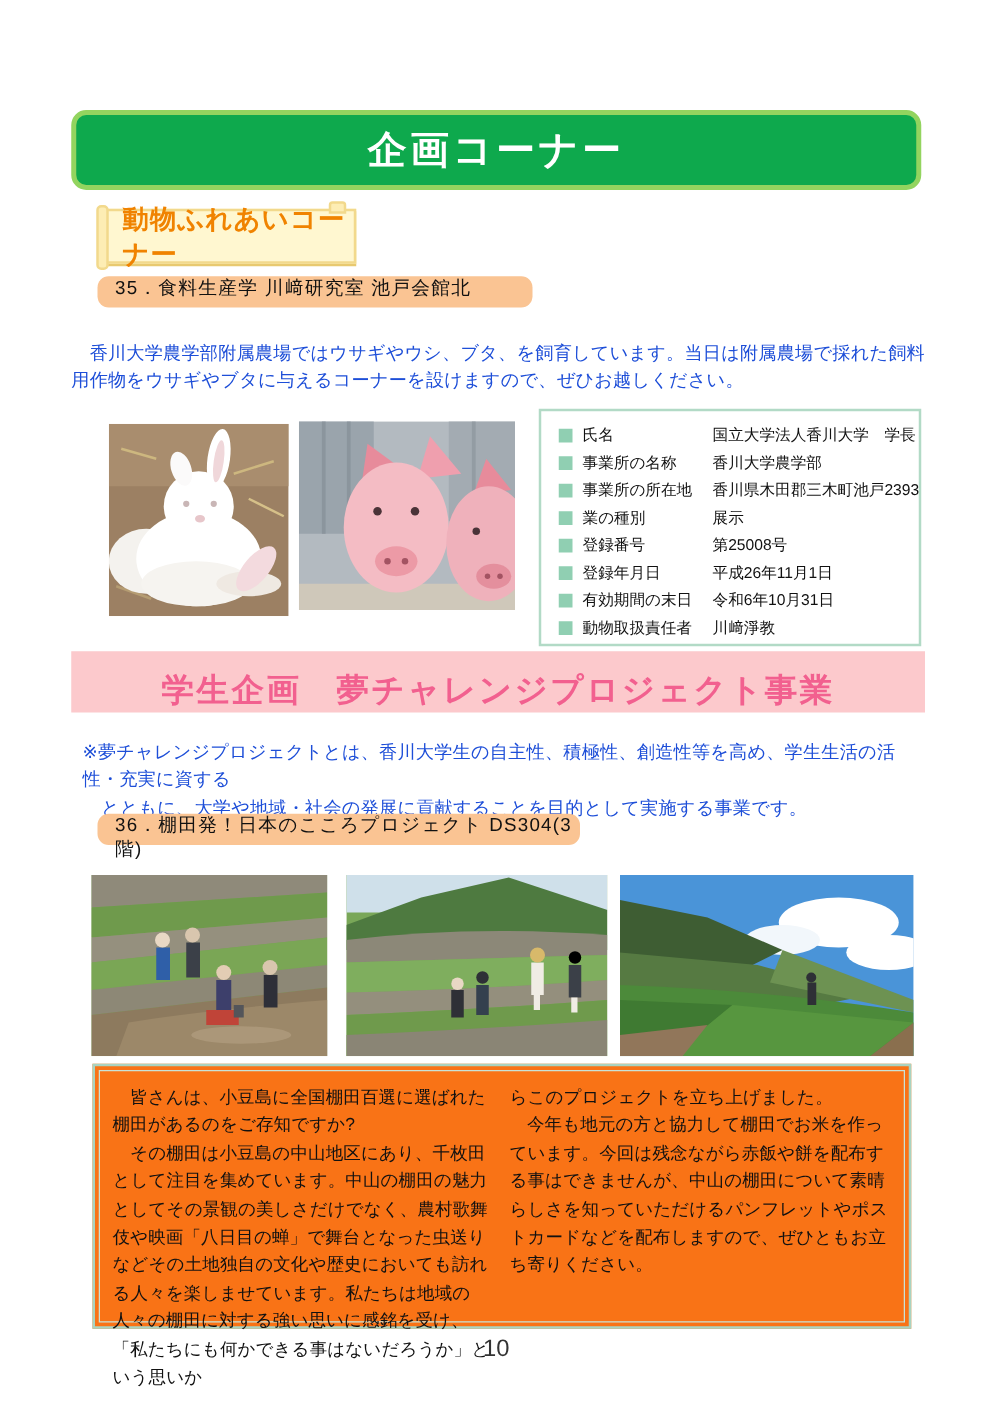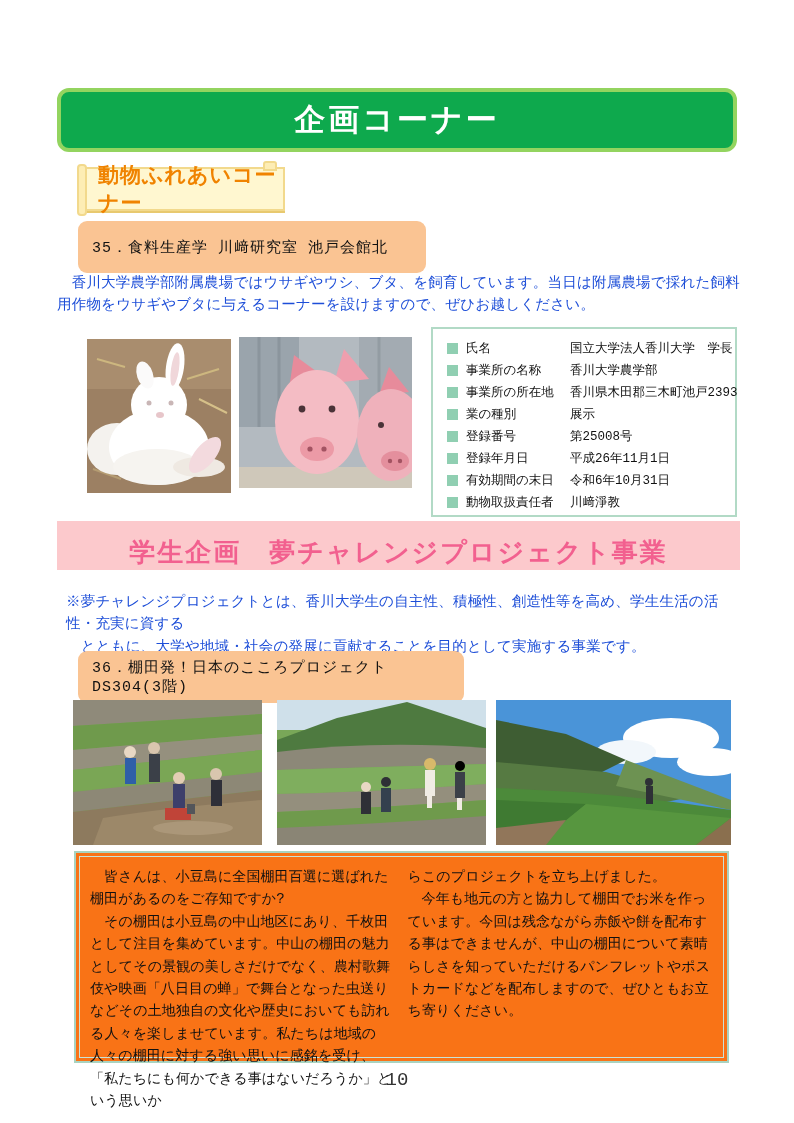--- a/index.html
+++ b/index.html
@@ -5,21 +5,21 @@
   * { margin: 0; padding: 0; box-sizing: border-box; }
   html, body { background: #ffffff; }
   body {
     width: 794px; height: 1123px;
     font-family: "Liberation Sans", "DejaVu Sans", sans-serif;
     color: #1a1a1a;
     position: relative;
     overflow: hidden;
   }
   .page { position: absolute; left: 0; top: 0; width: 794px; height: 1123px; background: #ffffff; }
-  .abs { position: absolute; font-family: Liberation Mono, monospace; }
+  .abs { position: absolute; }
 
   
   .main-banner {
     left: 57px; top: 88px; width: 680px; height: 64px;
     background: #0EA94D;
     border: 4px solid #93D45F;
     border-radius: 12px;
     display: flex; align-items: center; justify-content: center;
   }
   .main-banner span {
@@ -41,22 +41,22 @@
   .scroll-label .fold {
     position: absolute; right: 6px; top: -8px; width: 14px; height: 10px;
     background: #FDEDB4; border: 2px solid #F2D98C; border-radius: 3px 3px 0 0;
   }
   .scroll-label span {
     padding-left: 18px; color: #F08300; font-size: 21px; font-weight: bold; letter-spacing: 1px;
   }
 
   
   .event-banner {
-    height: 52px; background: #FAC493; border-radius: 9px;
-    display: flex; align-items: center;
+    height: 25px; background: #FAC493; border-radius: 9px;
+    display: flex; 
   }
   .event-banner span { padding-left: 14px; font-size: 15px; color: #111; letter-spacing: 1px; }
   .event-banner.no35 { left: 78px; top: 221px; width: 348px; }
   .event-banner.no36 { left: 78px; top: 651px; width: 386px; }
 
   
   .para {
     font-size: 14.5px; line-height: 1.55; color: #1d4ed8;
     white-space: pre-line; letter-spacing: 0.2px;
   }

